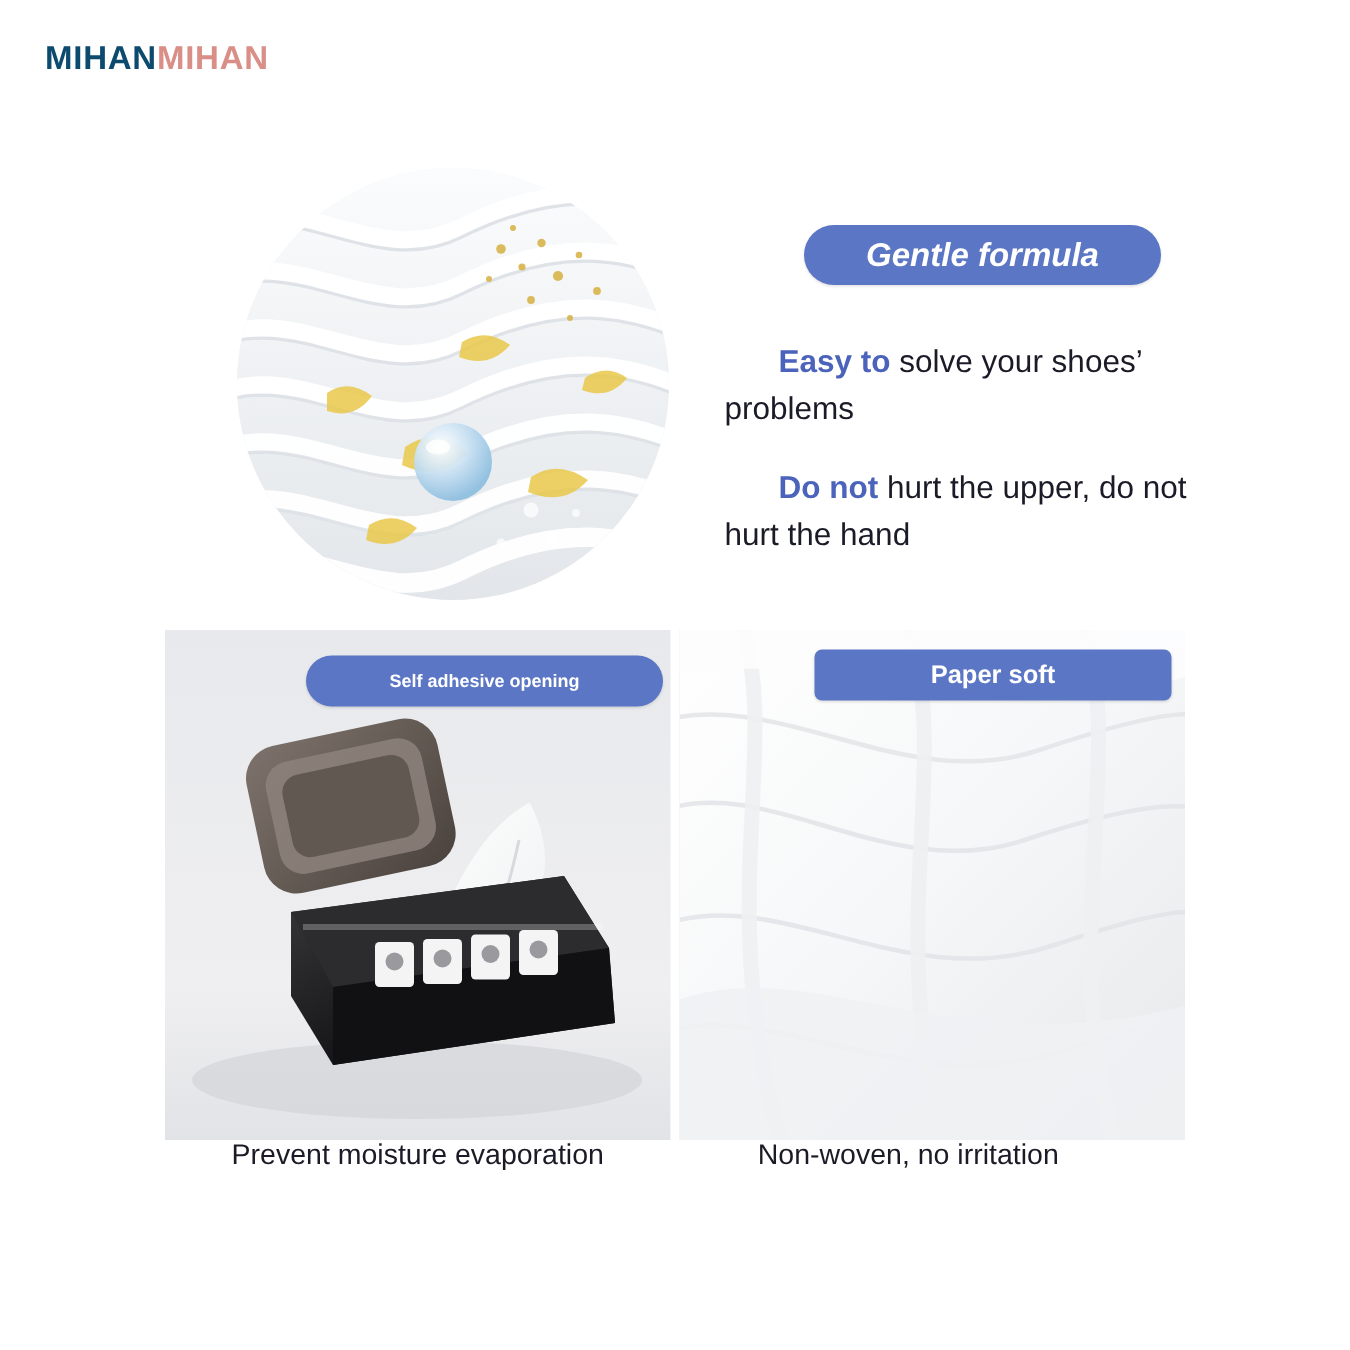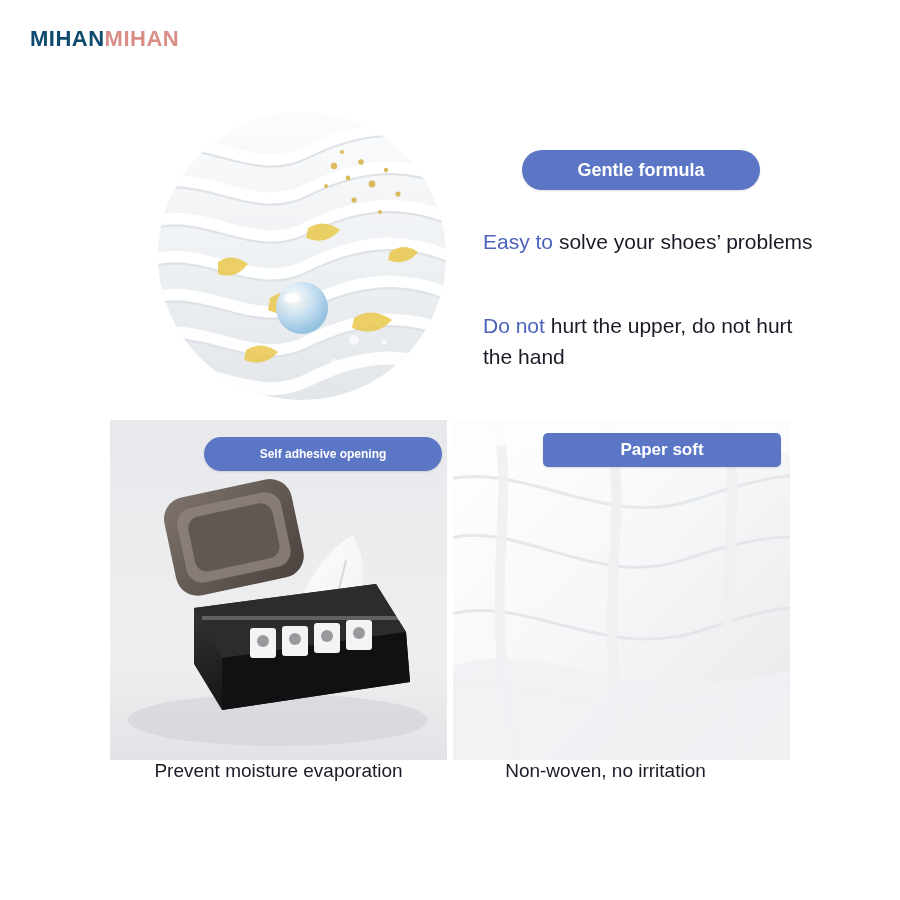--- a/index.html
+++ b/index.html
@@ -44,36 +44,37 @@
     display: flex;
     align-items: center;
     justify-content: center;
     background: #5b76c4;
     color: #ffffff;
     font-weight: bold;
     border-radius: 18px;
     box-shadow: 0 1px 2px rgba(0,0,0,0.12);
   }
   .pill-gentle {
-    left: 522px; top: 150px;
+    left: 536px; top: 150px;
     width: 238px; height: 40px;
-    font-size: 18px;
+    font-size: 22px;
     border-radius: 20px;
+    font-style: italic;
   }
   .copy {
     position: absolute;
     left: 483px;
     width: 330px;
     color: #1b1b28;
     font-size: 21px;
     line-height: 1.48;
   }
   .copy-1 { top: 226px; }
   .copy-2 { top: 310px; }
-  .hl { color: #4b63bb; font-weight: normal; }
+  .hl { color: #4b63bb; font-weight: bold; margin-left: 36px; }
 
   
   .panel {
     position: absolute;
     top: 420px;
     width: 337px; height: 340px;
     overflow: hidden;
     background: #eceef0;
   }
   .panel-left { left: 110px; }

